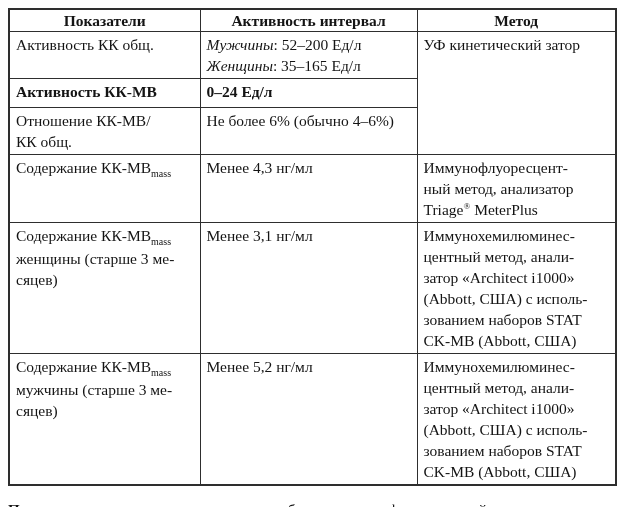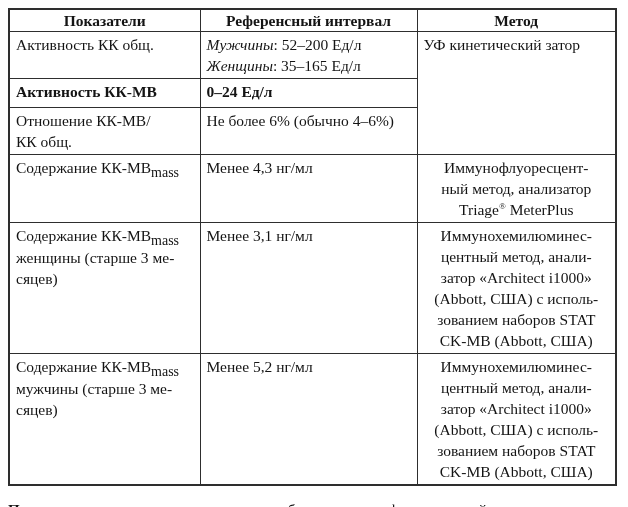--- a/index.html
+++ b/index.html
@@ -34,23 +34,23 @@
   }
   col.c1{width:191px;}
   col.c2{width:217px;}
   col.c3{width:199px;}
   tr.r1 td{height:40px;font-family:Liberation Serif, serif;}
   tr.r2 td{height:24px;font-weight:bold;}
   tr.r3 td{height:33px;margin-top:44px;}
   tr.r4 td{height:61px;}
   tr.r5 td{height:116px;}
   tr.r6 td{height:108px;}
-  .method-cell{line-height:19.5px;text-align:center;}
+  .method-cell{line-height:19.5px;}
   .ital{font-style:italic;}
-  .subsc{font-size:14px;position:relative;top:4px;letter-spacing:0;}
+  .subsc{font-size:10px;position:relative;top:4px;letter-spacing:0;}
   .supsc{font-size:9px;vertical-align:super;line-height:0;}
   .note{
     margin-top:13px;
     width:616px;
     font-size:15px;
     line-height:22px;
   }
   .note-label{font-weight:bold;}
   .line{display:block;}
 </style>
@@ -61,21 +61,21 @@
 
   <table class="ref">
     <colgroup>
         <col class="c1">
         <col class="c2">
         <col class="c3">
       </colgroup>
     <thead>
       <tr>
         <th>Показатели</th>
-        <th>Референсный интервал</th>
+        <th>Активность интервал</th>
         <th>Метод</th>
       </tr>
     </thead>
     <tbody>
       <tr class="r1">
         <td>
           <span>Активность КК общ.</span>
         </td>
         <td>
           <span class="line"><span class="ital">Мужчины</span><span>: 52–200 Ед/л</span></span>

